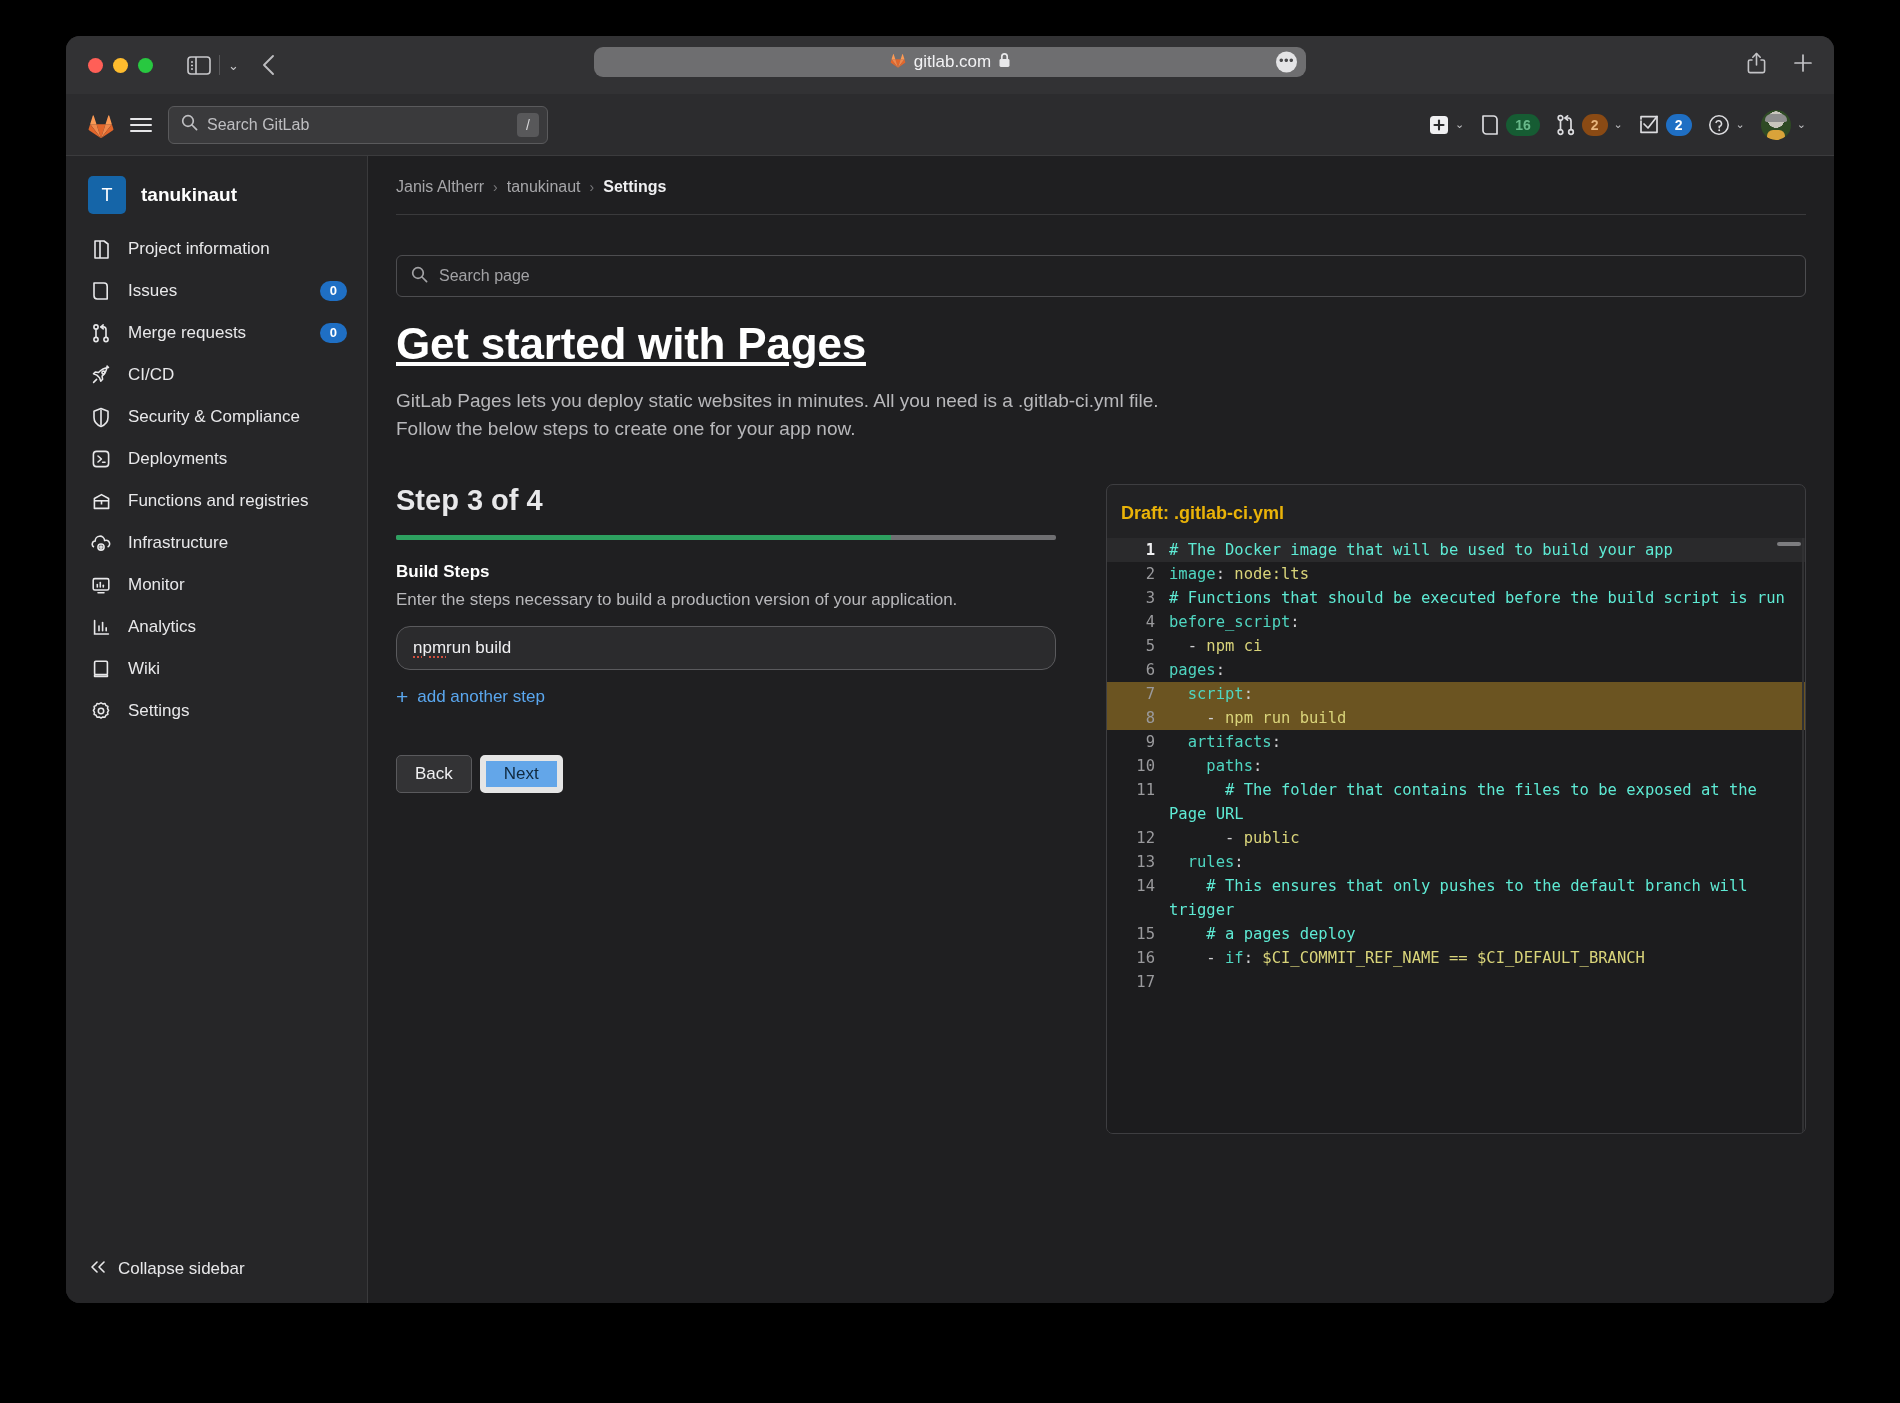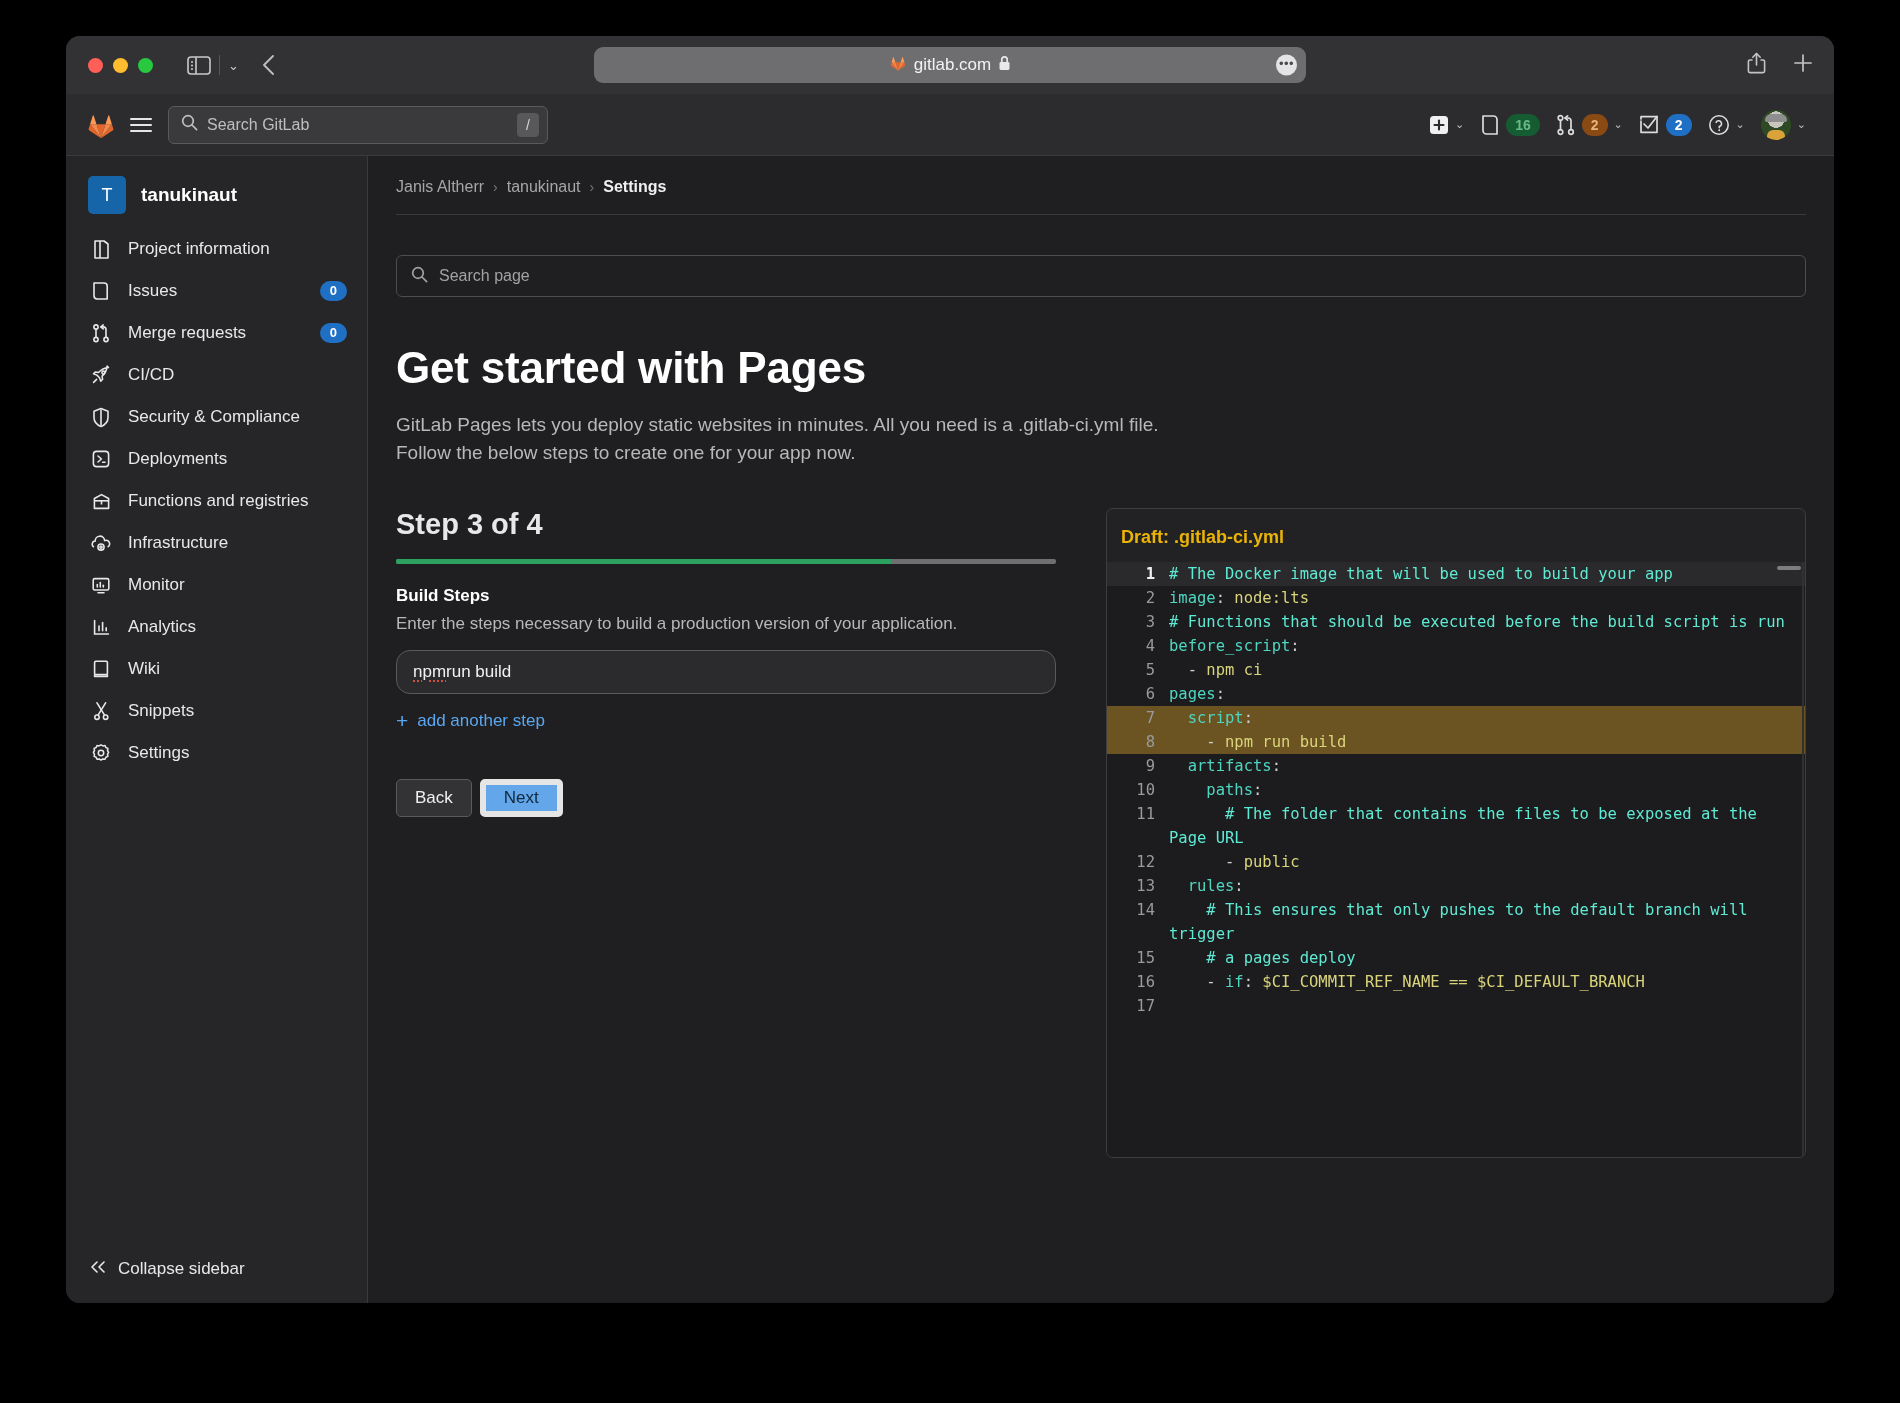--- a/index.html
+++ b/index.html
@@ -44,21 +44,21 @@
   }
   .sidebar-toggle { margin-left: 34px; }
   .vdiv { width: 1px; height: 20px; background: #575759; margin: 0 8px; }
   .chev-small { color: #c9c9cc; font-size: 13px; }
   .back-arrow { margin-left: 22px; color: #bdbdc0; }
 
   .urlbar {
     position: absolute;
     left: 50%; transform: translateX(-50%);
     top: 11px;
-    width: 712px; height: 36px;
+    width: 712px; height: 30px;
     background: #6e6e70;
     border-radius: 9px;
     display: flex; align-items: center; justify-content: center;
     gap: 7px;
     color: #f2f2f4;
     font-size: 17px;
   }
   .urlbar .dots-btn {
     position: absolute; right: 9px; top: 50%; transform: translateY(-50%);
     width: 21px; height: 21px; border-radius: 50%;
@@ -195,23 +195,24 @@
     height: 42px;
     border: 1px solid #4d4d50;
     border-radius: 6px;
     background: #1f1f21;
     display: flex; align-items: center;
     gap: 11px;
     padding: 0 14px;
     color: #a2a2a5; font-size: 16px;
   }
   .h1 {
-    margin-top: 46px;
+    margin-top: 22px;
     font-size: 44px; font-weight: 700; color: #fff;
     letter-spacing: -0.2px;
+    text-decoration: underline;
   }
   .lede {
     margin-top: 18px;
     font-size: 19px; line-height: 1.45; color: #b8b8bb;
     max-width: 770px;
   }
 
   .cols { display: flex; gap: 50px; margin-top: 42px; }
   .left-col { width: 660px; flex: 0 0 660px; }
   .step-title { font-size: 29px; font-weight: 700; color: #e8e8ea; }
@@ -586,31 +587,20 @@
           <div class="nav-row">
             <span class="ico">
               <svg width="18" height="20" viewBox="0 0 18 20" fill="none" stroke="#e8e8ea" stroke-width="1.6" stroke-linejoin="round">
                 <rect x="2.6" y="2.2" width="12.8" height="13.4" rx="1.2"></rect>
                 <path d="M2.6 15.6 v1.8 h12.8 v-1.8"></path>
               </svg>
             </span>
             <span>Wiki</span>
           </div>
 
-          <div class="nav-row">
-            <span class="ico">
-              <svg width="19" height="20" viewBox="0 0 19 20" fill="none" stroke="#e8e8ea" stroke-width="1.6" stroke-linecap="round">
-                <circle cx="5" cy="16.2" r="2.2"></circle>
-                  <circle cx="13.6" cy="16.2" r="2.2"></circle>
-                <line x1="13.6" y1="1.8" x2="6.2" y2="13.8"></line>
-                <line x1="5" y1="1.8" x2="12.4" y2="13.8"></line>
-              </svg>
-            </span>
-            <span>Snippets</span>
-          </div>
 
           <div class="nav-row">
             <span class="ico">
               <svg width="20" height="20" viewBox="0 0 20 20" fill="none" stroke="#e8e8ea" stroke-width="1.55" stroke-linejoin="round">
                 <path d="M10 1.8 l1.9 1.1 2.1 -0.4 0.9 2 2 0.9 -0.4 2.1 1.1 1.9 -1.1 1.9 0.4 2.1 -2 0.9 -0.9 2 -2.1 -0.4 -1.9 1.1 -1.9 -1.1 -2.1 0.4 -0.9 -2 -2 -0.9 0.4 -2.1 -1.1 -1.9 1.1 -1.9 -0.4 -2.1 2 -0.9 0.9 -2 2.1 0.4 Z"></path>
                 <circle cx="10" cy="10" r="2.7"></circle>
               </svg>
             </span>
             <span>Settings</span>
           </div>

